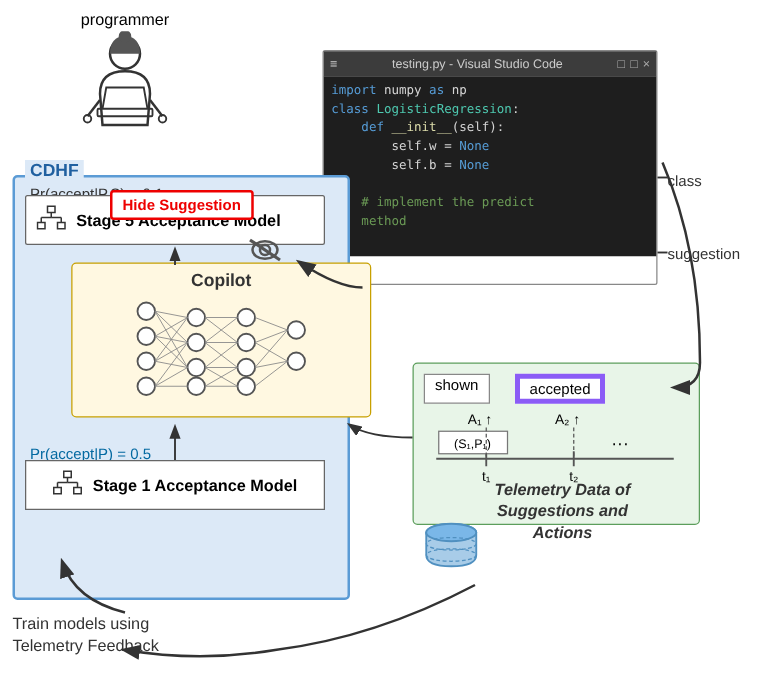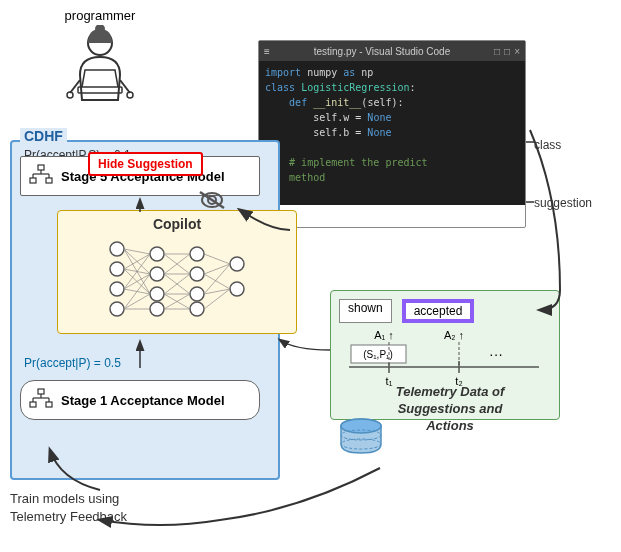--- a/index.html
+++ b/index.html
@@ -155,31 +155,32 @@
       left: 22px;
       font-size: 12px;
       color: #0369a1;
       background: #dce9f7;
       padding: 0 2px;
     }
 
     
     #stage1-box {
       position: absolute;
-      top: 380px;
+      top: 368px;
       left: 20px;
       width: 240px;
       height: 40px;
       border: 1.5px solid #666;
       background: #fff;
       display: flex;
       align-items: center;
       padding: 0 8px;
       gap: 8px;
-      border-radius: 14px;
+      border-radius: 0;
+      justify-content: center;
     }
 
     
     #copilot-box {
       position: absolute;
       top: 210px;
       left: 20px;
       width: 240px;
       height: 124px;
       border: 1.5px solid #c8a000;
@@ -433,21 +434,21 @@
     <line x1="12" y1="10" x2="4" y2="10" stroke="#333" stroke-width="1.2"></line>
     <line x1="12" y1="10" x2="20" y2="10" stroke="#333" stroke-width="1.2"></line>
     <line x1="4" y1="10" x2="4" y2="14" stroke="#333" stroke-width="1.2"></line>
     <line x1="20" y1="10" x2="20" y2="14" stroke="#333" stroke-width="1.2"></line>
   </svg>
   <span style="font-size:13px;font-weight:bold;">Stage 1 Acceptance Model</span>
 </div>
 
 <div id="telemetry-box">
   
-  <div style="display:flex;gap:10px;margin-bottom:4px;">
+  <div style="display:flex;gap:20px;margin-bottom:4px;">
     <div style="border:1px solid #888;background:#fff;padding:1px 8px;font-size:12px;">shown</div>
     <div style="border:4px solid #8b5cf6;background:#fff;padding:1px 8px;font-size:12px;">accepted</div>
   </div>
   
   <svg width="210" height="65" viewBox="0 0 210 65">
 
     <text x="45" y="12" font-size="11" text-anchor="middle">A₁ ↑</text>
     <text x="115" y="12" font-size="11" text-anchor="middle">A₂ ↑</text>
 
     <line x1="10" y1="40" x2="200" y2="40" stroke="#555" stroke-width="1.5"></line>

